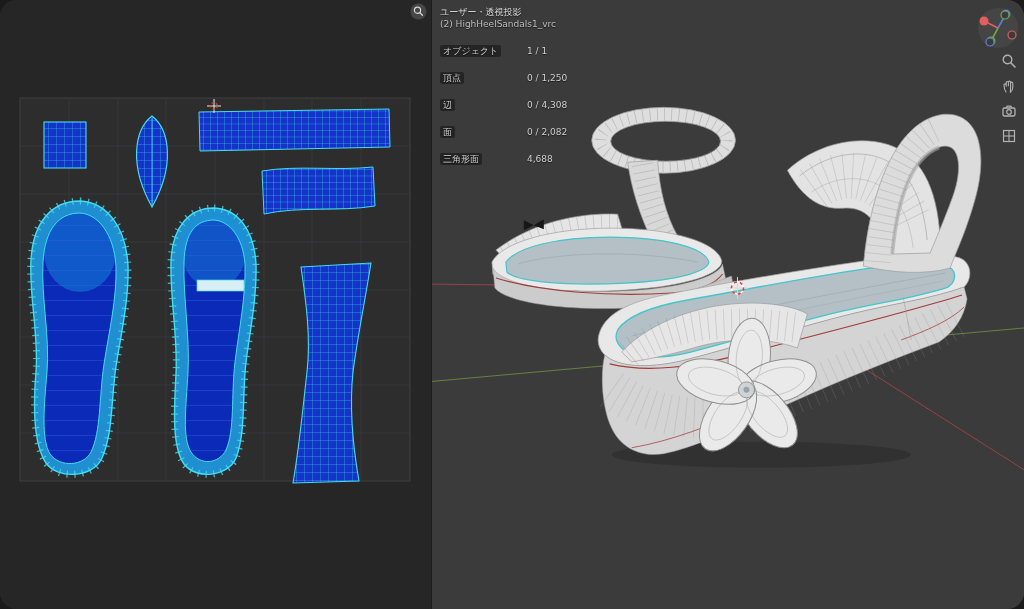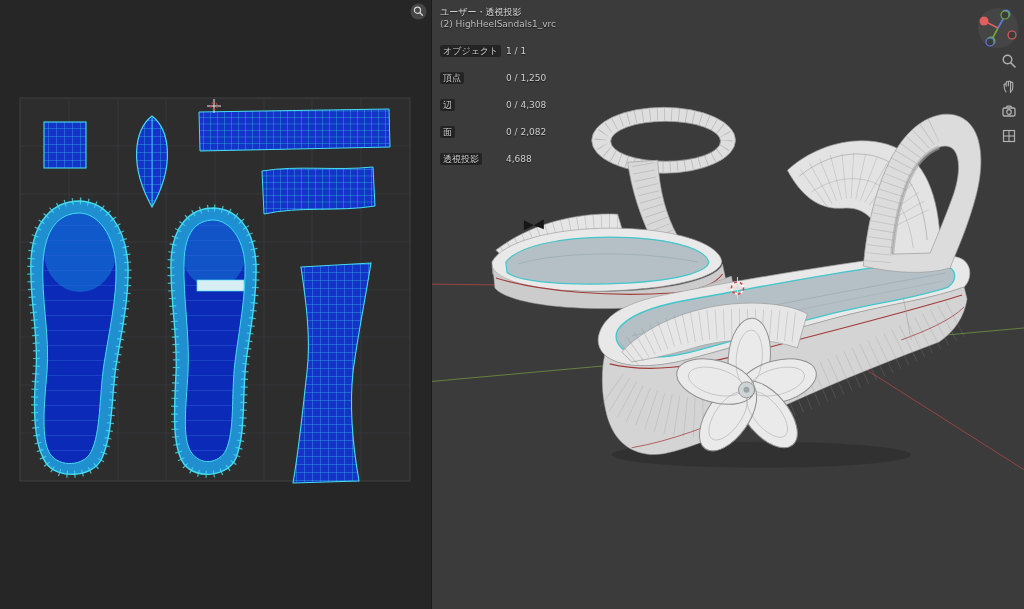--- a/index.html
+++ b/index.html
@@ -1,29 +1,29 @@
 <!DOCTYPE html>
 <html><head>
 <meta charset="utf-8">
 <style>
   * { margin:0; padding:0; box-sizing:border-box; }
   body { background:#1b1b1b; font-family:"DejaVu Sans","Liberation Sans",sans-serif; }
-  .app { position:relative; width:1024px; height:609px; overflow:hidden; background:#2a2a2a; }
+  .app { position:relative; width:1024px; height:609px; overflow:hidden; background:#2a2a2a;border-radius:17px; }
 
   .uv-panel { position:absolute; left:0; top:0; width:431px; height:609px; background:#262627; }
   .vp-panel { position:absolute; left:431px; top:0; width:593px; height:609px; background:#3b3b3c; border-left:1px solid #1c1c1c; }
 
   .uv-panel svg, .vp-panel > svg.scene { display:block; width:100%; height:100%; }
 
   
   .vp-overlay { position:absolute; left:8px; top:6px; color:#d2d2d2; font-size:9px; line-height:12px;
                 text-shadow:0 1px 1px rgba(0,0,0,.6); pointer-events:none; }
   .vp-overlay .view-mode { color:#dedede; }
   .vp-overlay .obj-name { color:#bdbdbd; margin-bottom:3px; }
-  .stat-row { display:grid; grid-template-columns:62px auto; margin-top:15px; }
+  .stat-row { display:grid; grid-template-columns:62px auto; margin-top:15px;gap:21px; }
   .stat-row .lbl { background:rgba(0,0,0,.38); color:#cfcfcf; padding:0 3px; border-radius:2px;
                    justify-self:start; }
   .stat-row .val { color:#cfcfcf; padding-left:4px; }
 
   
   .corner-zoom { position:absolute; left:410px; top:3px; width:17px; height:17px; }
 
   
   .nav-gizmo { position:absolute; top:4px; right:4px; width:44px; height:44px; }
 
@@ -240,21 +240,21 @@
       </div>
       <div class="stat-row">
         <span class="lbl">辺</span>
         <span class="val">0 / 4,308</span>
       </div>
       <div class="stat-row">
         <span class="lbl">面</span>
         <span class="val">0 / 2,082</span>
       </div>
       <div class="stat-row">
-        <span class="lbl">透視投影</span>
+        <span class="lbl">三角形面</span>
         <span class="val">4,688</span>
       </div>
     </div>
 
     <svg class="nav-gizmo" viewBox="0 0 44 44">
       <circle cx="22" cy="24" r="20" fill="rgba(255,255,255,0.05)"></circle>
       <line x1="22" y1="24" x2="30" y2="10" stroke="#5a7fe0" stroke-width="1.6"></line>
       <line x1="22" y1="24" x2="8" y2="17" stroke="#e25f5f" stroke-width="1.6"></line>
       <line x1="22" y1="24" x2="15" y2="37" stroke="#6fa83f" stroke-width="1.6"></line>
       <circle cx="30" cy="10" r="4.5" fill="#5a7fe0"></circle>

